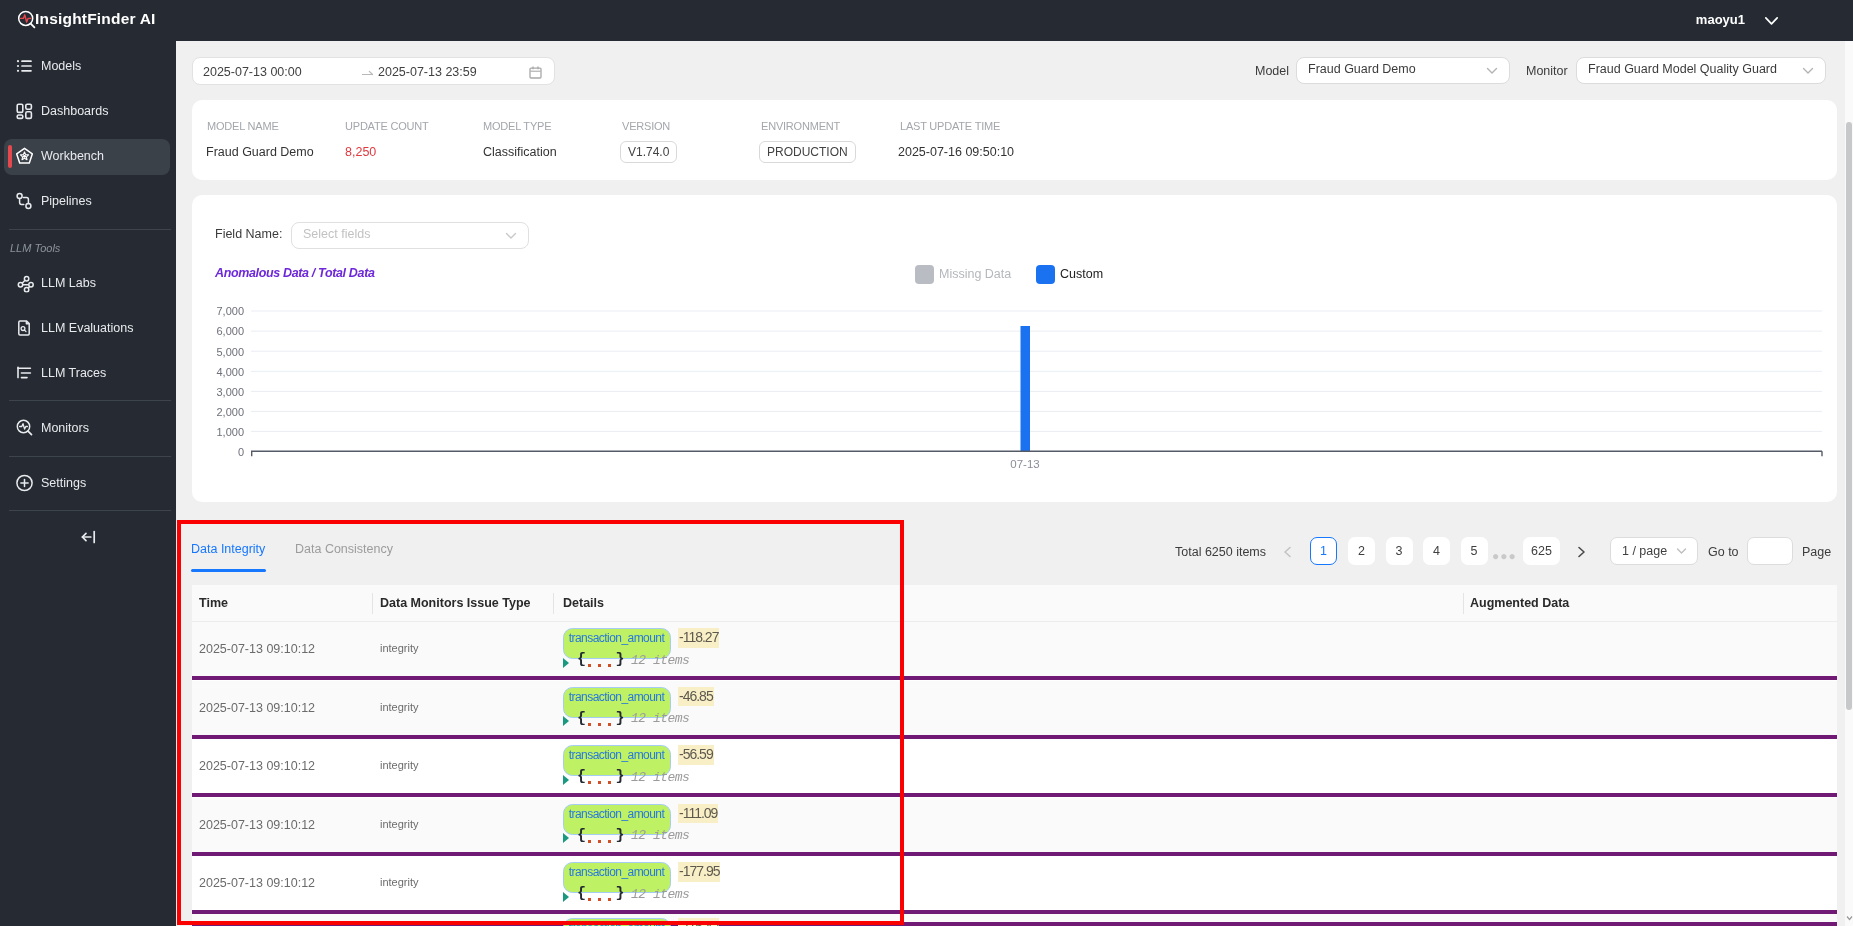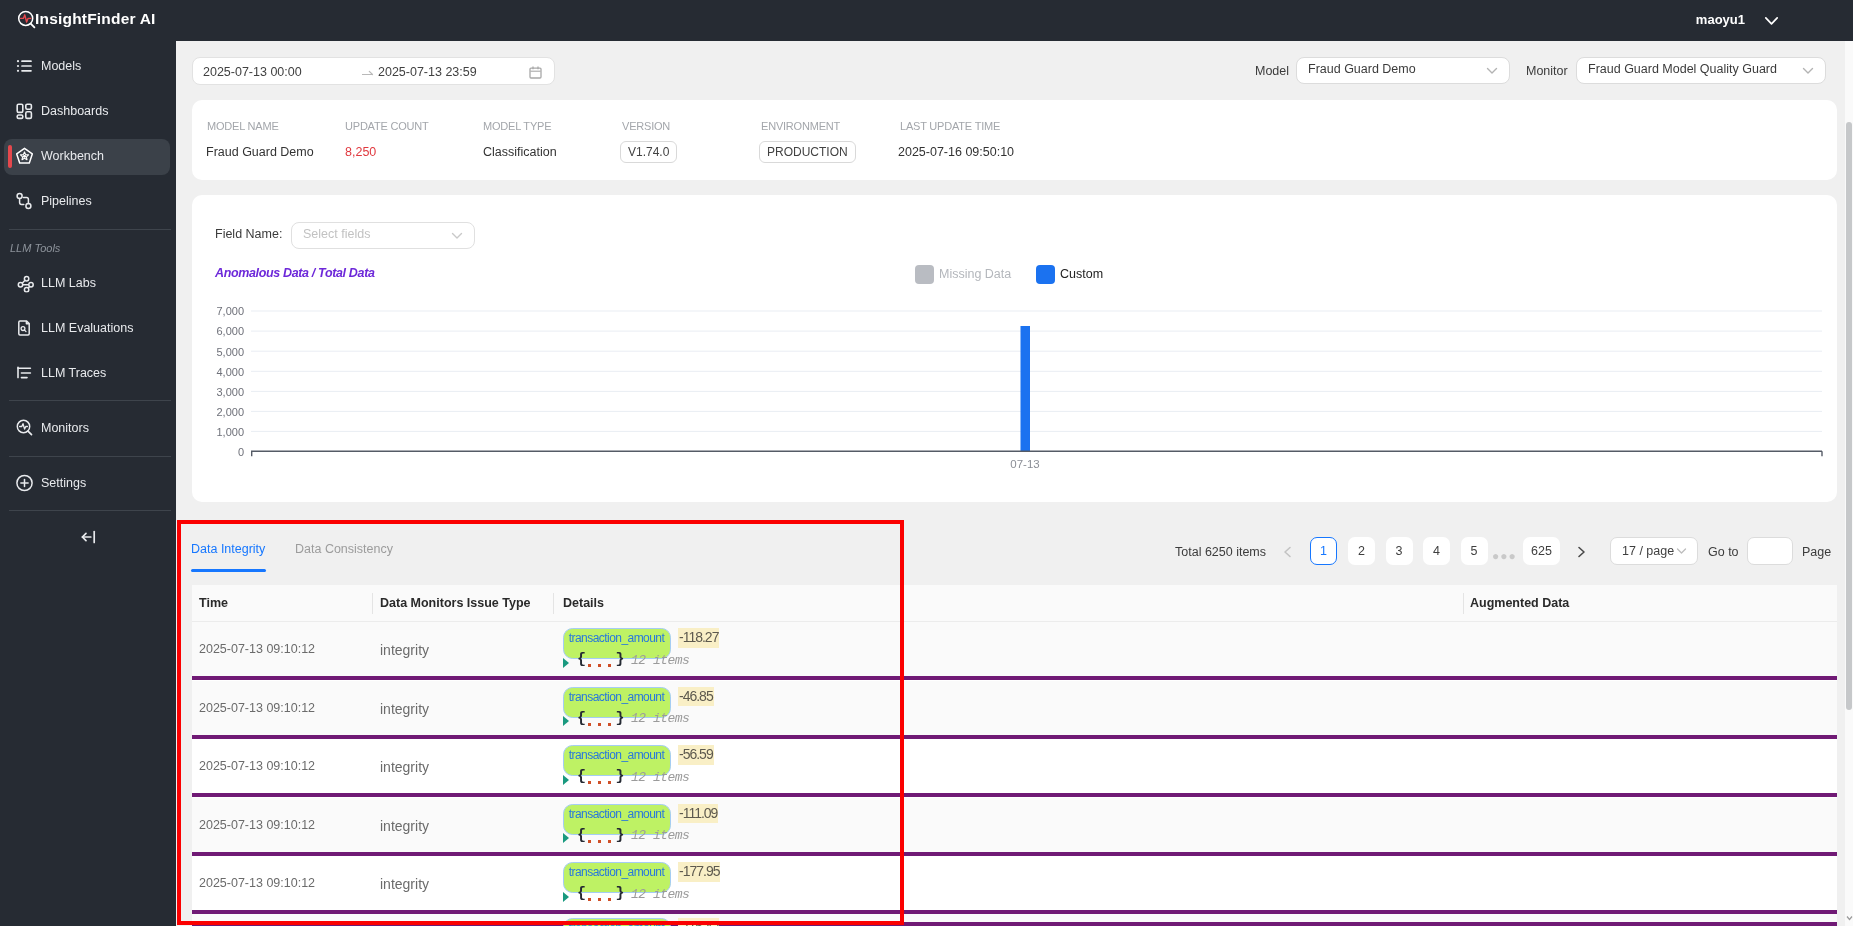--- a/index.html
+++ b/index.html
@@ -33,21 +33,21 @@
   .inkbar { position:absolute; left:191px; top:569px; width:75px; height:3px; background:#1677ff; border-radius:2px; }
   
   .pgtxt { position:absolute; top:545px; font-size:12.5px; color:#3c3c3c; white-space:nowrap; }
   .pgbox { position:absolute; top:537px; height:28px; background:#fff; border-radius:7px; font-size:12.5px; color:#3f3f3f; text-align:center; line-height:28px; }
   
   #thead { position:absolute; left:192px; top:585px; width:1645px; height:37px; background:#fafafa; border-bottom:1px solid #ececec; }
   .th { position:absolute; top:11px; font-size:12.5px; font-weight:bold; color:#2a2a2a; white-space:nowrap; }
   .thsep { position:absolute; top:8px; width:1px; height:21px; background:#e4e4e4; }
   .row { position:absolute; left:192px; width:1645px; border-bottom:4px solid #701a75; }
   .rtime { position:absolute; left:7px; top:20px; font-size:12.5px; color:#6b6b6b; }
-  .rtype { position:absolute; left:188px; top:20px; font-size:14px; color:#6b6b6b; }
+  .rtype { position:absolute; left:188px; top:20px; font-size:11px; color:#6b6b6b; }
   .tag { position:absolute; left:370.5px; top:6px; width:108px; height:31px; line-height:18px; text-align:center; background:#bef264; border:1px solid #a5cdf3; border-radius:9.5px; color:#2878dc; font-size:12px; letter-spacing:-0.55px; }
   .yval { position:absolute; left:486px; top:6px; height:19.5px; line-height:19px; padding:0 1px; background:#f9efc6; color:#5d594e; font-size:14px; letter-spacing:-1px; text-align:left; }
   .jline { position:absolute; left:0; top:0; width:100%; height:100%; font-family:"Liberation Mono", monospace; }
   .jline .tri { position:absolute; left:371px; top:35.5px; width:0; height:0; border-left:6.5px solid #19997f; border-top:5px solid transparent; border-bottom:5px solid transparent; }
   .jline .br { position:absolute; top:29px; font-size:15px; font-weight:bold; color:#252a33; }
   .jline .dot { position:absolute; top:42px; width:3.2px; height:3.2px; background:#cf4f27; }
   .jline .items { position:absolute; left:439px; top:30.5px; font-size:13px; letter-spacing:-0.5px; color:#9b9b9b; font-style:italic; white-space:pre; }
   
   #redbox { position:absolute; left:177px; top:520px; width:727px; height:405px; border:4.5px solid #fb0000; z-index:40; }
   
@@ -207,21 +207,21 @@
   <span class="mlabel" style="left:900px;">LAST UPDATE TIME</span>
   <span class="mvalue" style="left:206px;">Fraud Guard Demo</span>
   <span class="mvalue" style="left:345px; color:#e0393f;">8,250</span>
   <span class="mvalue" style="left:483px;">Classification</span>
   <span class="mtag" style="left:620px;">V1.74.0</span>
   <span class="mtag" style="left:759px;">PRODUCTION</span>
   <span class="mvalue" style="left:898px;">2025-07-16 09:50:10</span>
 
   <div class="card" style="left:192px; top:195px; width:1645px; height:307px;"></div>
   <span class="lbl" style="left:215px; top:227px;">Field Name:</span>
-  <div class="sel" style="left:291px; top:222px; width:184px; height:27px; border-color:#e0e0e0;">
+  <div class="sel" style="left:291px; top:222px; width:238px; height:27px; border-color:#e0e0e0;">
     <span style="position:absolute; left:11px; top:4px; color:#c2c2c2;">Select fields</span>
     <svg class="chev" width="12" height="8" viewBox="0 0 12 8" fill="none">
         <polyline points="1.5,1.5 6,6 10.5,1.5" stroke="#c9c9c9" stroke-width="1.4" fill="none" stroke-linecap="round" stroke-linejoin="round"></polyline>
       </svg>
   </div>
   <span style="position:absolute; left:215px; top:266px; font-size:12.5px; font-style:italic; font-weight:bold; letter-spacing:-0.35px; color:#6d28d9;">Anomalous Data / Total Data</span>
   <div style="position:absolute; left:915px; top:265px; width:19px; height:19px; background:#b9bcc2; border-radius:4px;"></div>
   <span style="position:absolute; left:939px; top:267px; font-size:12.5px; color:#b4b7bc;">Missing Data</span>
   <div style="position:absolute; left:1036px; top:265px; width:19px; height:19px; background:#1b72f0; border-radius:4px;"></div>
   <span style="position:absolute; left:1060px; top:267px; font-size:12.5px; color:#222;">Custom</span>
@@ -263,21 +263,21 @@
   <div class="pgbox" style="left:1348px; width:27px;">2</div>
   <div class="pgbox" style="left:1385.5px; width:27px;">3</div>
   <div class="pgbox" style="left:1423px; width:27px;">4</div>
   <div class="pgbox" style="left:1460.5px; width:27px;">5</div>
   <span style="position:absolute; left:1492px; top:549px; font-size:12px; color:#c9c9c9; letter-spacing:1px;">●●●</span>
   <div class="pgbox" style="left:1523px; width:37px;">625</div>
   <svg style="position:absolute; left:1577px; top:546px;" width="9" height="12" viewBox="0 0 9 12">
       <polyline points="2,1.5 7,6 2,10.5" stroke="#4a4a4a" stroke-width="1.6" fill="none" stroke-linecap="round" stroke-linejoin="round"></polyline>
     </svg>
   <div class="pgbox" style="left:1610px; width:88px; border:1px solid #dcdcdc; text-align:left; line-height:26px;">
-    <span style="margin-left:11px;">17 / page</span>
+    <span style="margin-left:11px;">1 / page</span>
     <svg style="position:absolute; right:10px; top:10px;" width="11" height="7" viewBox="0 0 11 7" fill="none">
         <polyline points="1.5,1 5.5,5 9.5,1" stroke="#bdbdbd" stroke-width="1.3" fill="none" stroke-linecap="round" stroke-linejoin="round"></polyline>
       </svg>
   </div>
   <span class="pgtxt" style="left:1708px;">Go to</span>
   <div class="pgbox" style="left:1747px; width:46px; border:1px solid #dcdcdc;"></div>
   <span class="pgtxt" style="left:1802px;">Page</span>
 
   <div style="position:absolute; left:192px; top:585px; width:1645px; height:341px; background:#fff;"></div>
   <div id="thead">

